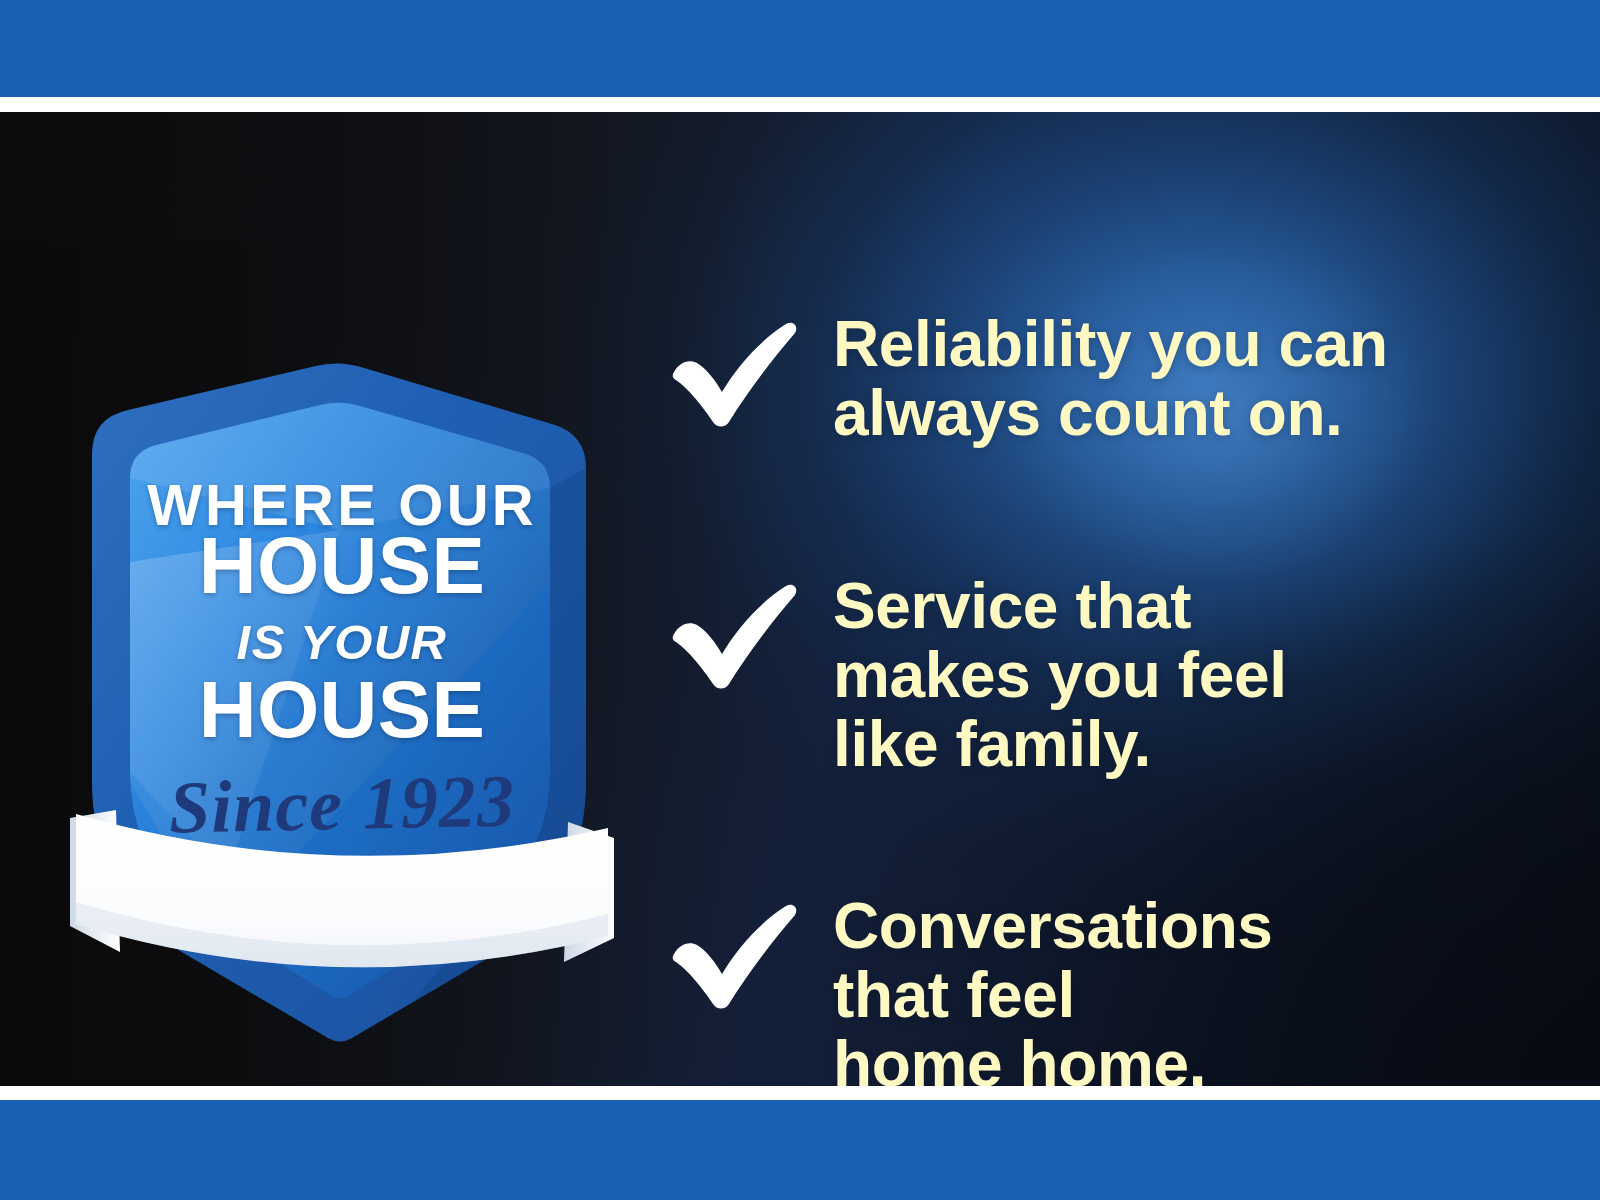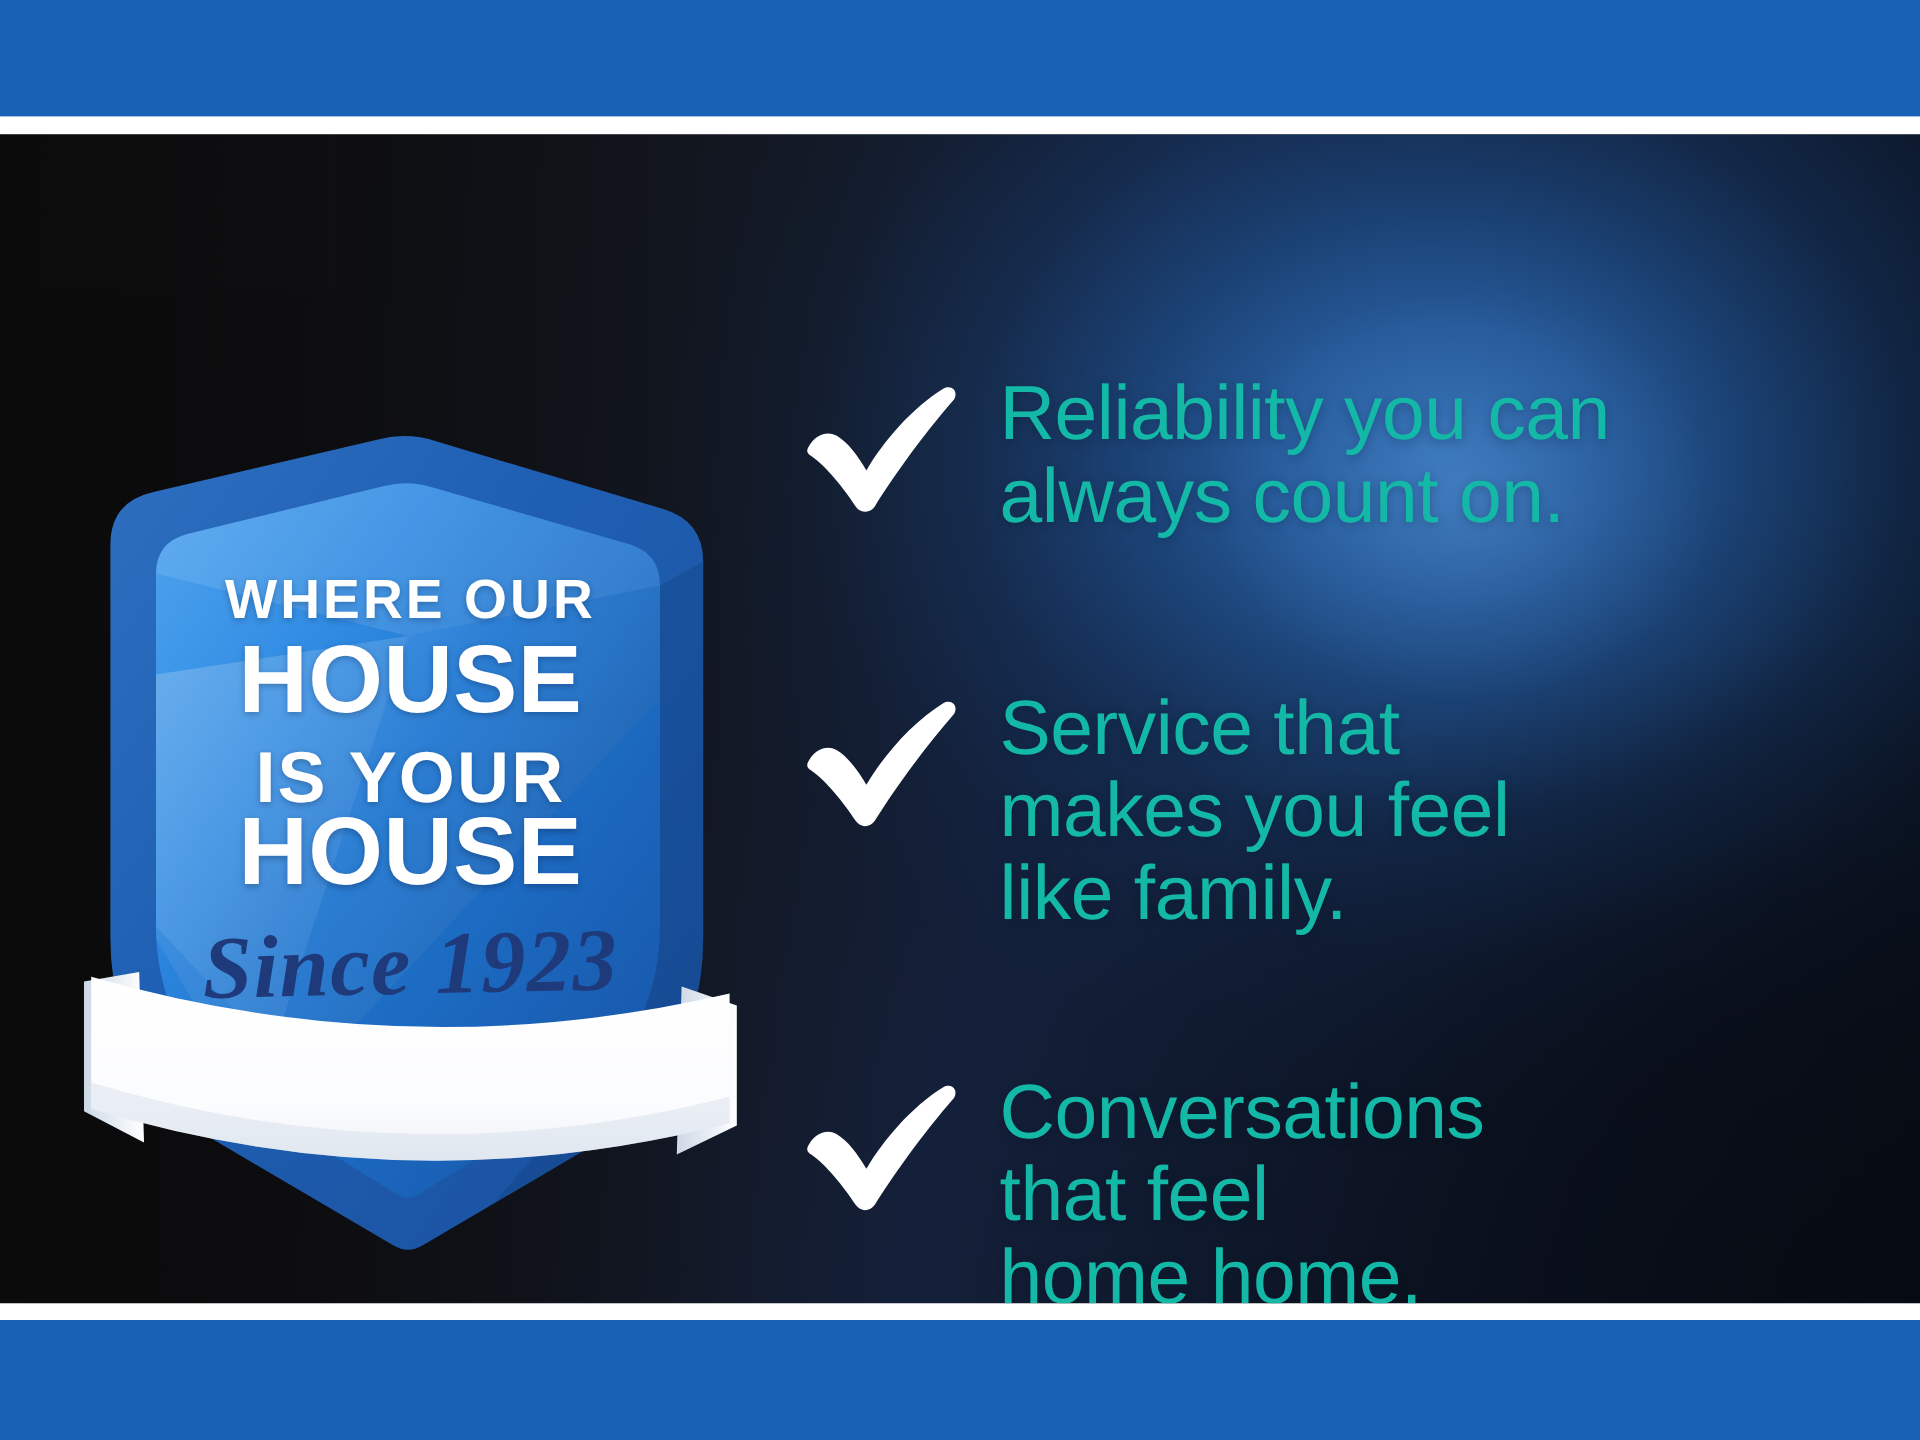--- a/index.html
+++ b/index.html
@@ -147,23 +147,23 @@
   }
   .st-line {
     color: #ffffff;
     font-family: "Liberation Sans", sans-serif;
     font-weight: bold;
     letter-spacing: 0.01em;
     line-height: 1;
     white-space: nowrap;
     text-shadow: 0 2px 5px rgba(8,24,56,0.30);
   }
-  .st-where { position: absolute; left: 0; top: 214px;  width: 580px; font-size: 46px; letter-spacing: 0.055em; }
+  .st-where { position: absolute; left: 0; top: 214px;  width: 580px; font-size: 58px; letter-spacing: 0.055em; }
   .st-h1    { position: absolute; left: 0; top: 264px;  width: 580px; font-size: 80px; letter-spacing: 0.005em; }
-  .st-isyour{ position: absolute; left: 0; top: 356px;  width: 580px; font-size: 60px; letter-spacing: 0.03em; }
+  .st-isyour{ position: absolute; left: 0; top: 356px;  width: 580px; font-size: 49px; letter-spacing: 0.03em; font-style: italic; }
   .st-h2    { position: absolute; left: 0; top: 408px;  width: 580px; font-size: 80px; letter-spacing: 0.005em; }
 
   .since {
     position: absolute;
     left: 0;
     top: 505px;
     width: 580px;
     text-align: center;
     color: #1e3a7b;
     font-family: "Liberation Serif", serif;
@@ -199,23 +199,23 @@
     width: 132px;
     height: 110px;
   }
   .check svg { display: block; width: 100%; height: 100%; }
 
   .b-text {
     position: absolute;
     left: 173px;
     top: 0;
     width: 700px;
-    color: #14b8a6;
+    color: #fef9c3;
     font-family: "Liberation Sans", sans-serif;
-    font-weight: normal;
+    font-weight: bold;
     font-size: 64px;
     line-height: 1.08;
     letter-spacing: -0.006em;
     white-space: pre-line;
     text-shadow: 0 2px 8px rgba(5,18,42,0.26);
   }
 </style>
 </head>
 <body>
 

